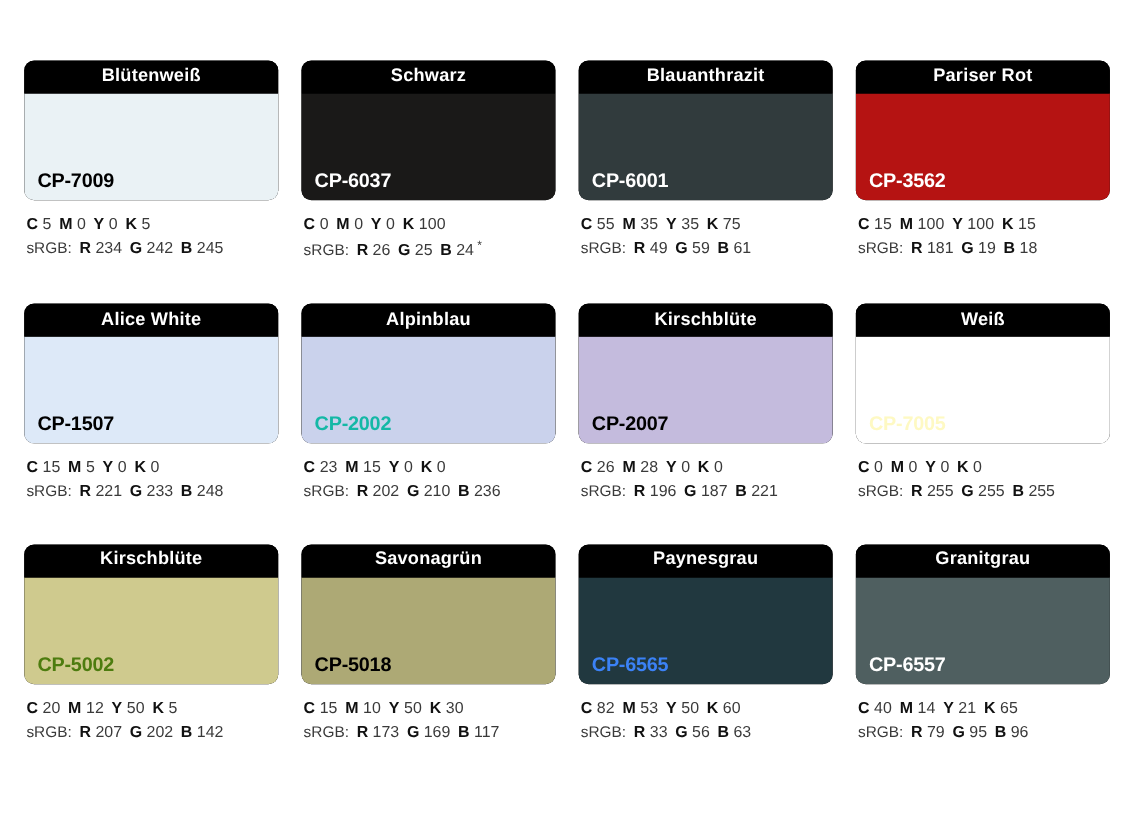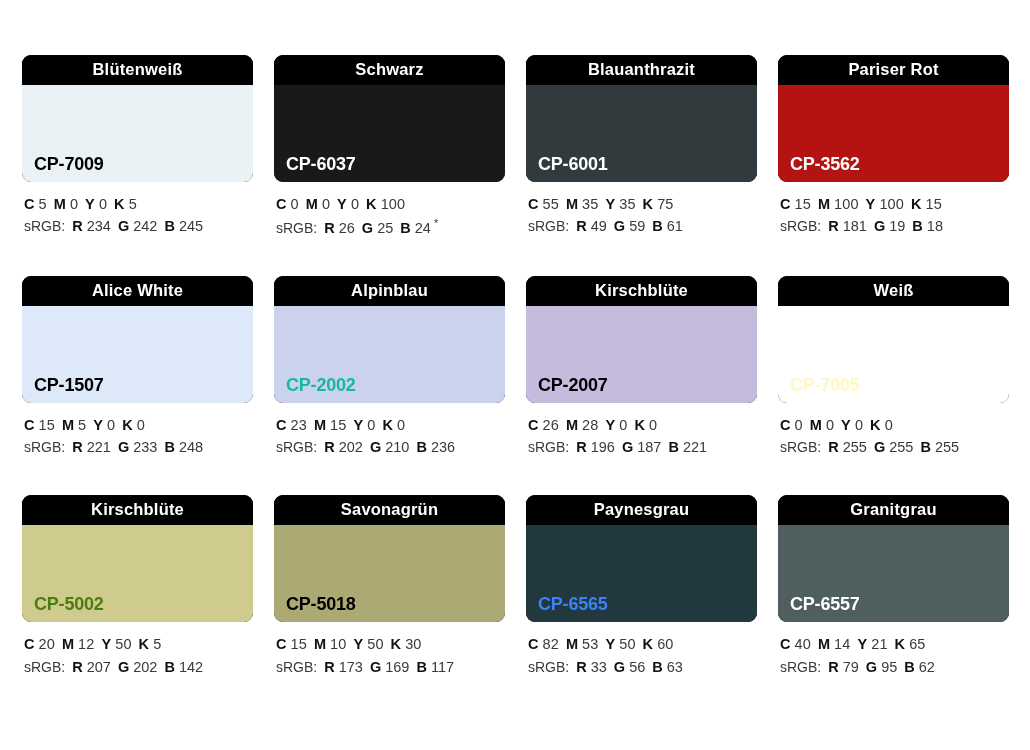--- a/index.html
+++ b/index.html
@@ -231,16 +231,16 @@
       </div>
     </div>
     <div class="swatch-card-wrap">
       <div class="swatch-card">
         <div class="swatch-header">Granitgrau</div>
         <div class="swatch-field" style="background: rgb(79, 95, 96);"></div>
         <div class="swatch-code" style="color: rgb(255, 255, 255);">CP-6557</div>
       </div>
       <div class="swatch-specs">
         <div class="spec-line cmyk"><span class="k">C</span><span class="gap-sm"></span><span class="v">40</span><span class="gap"></span><span class="k">M</span><span class="gap-sm"></span><span class="v">14</span><span class="gap"></span><span class="k">Y</span><span class="gap-sm"></span><span class="v">21</span><span class="gap"></span><span class="k">K</span><span class="gap-sm"></span><span class="v">65</span></div>
-        <div class="spec-line srgb"><span class="lbl-srgb">sRGB:</span><span class="gap"></span><span class="k">R</span><span class="gap-sm"></span><span class="v">79</span><span class="gap"></span><span class="k">G</span><span class="gap-sm"></span><span class="v">95</span><span class="gap"></span><span class="k">B</span><span class="gap-sm"></span><span class="v">62</span></div>
+        <div class="spec-line srgb"><span class="lbl-srgb">sRGB:</span><span class="gap"></span><span class="k">R</span><span class="gap-sm"></span><span class="v">79</span><span class="gap"></span><span class="k">G</span><span class="gap-sm"></span><span class="v">95</span><span class="gap"></span><span class="k">B</span><span class="gap-sm"></span><span class="v">96</span></div>
       </div>
     </div>
   </div>
 
 </body></html>

